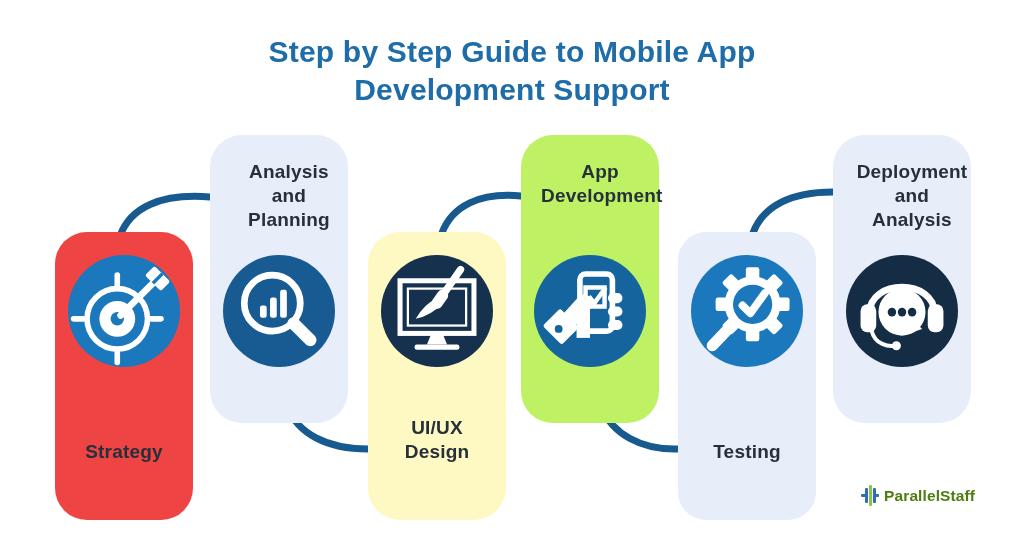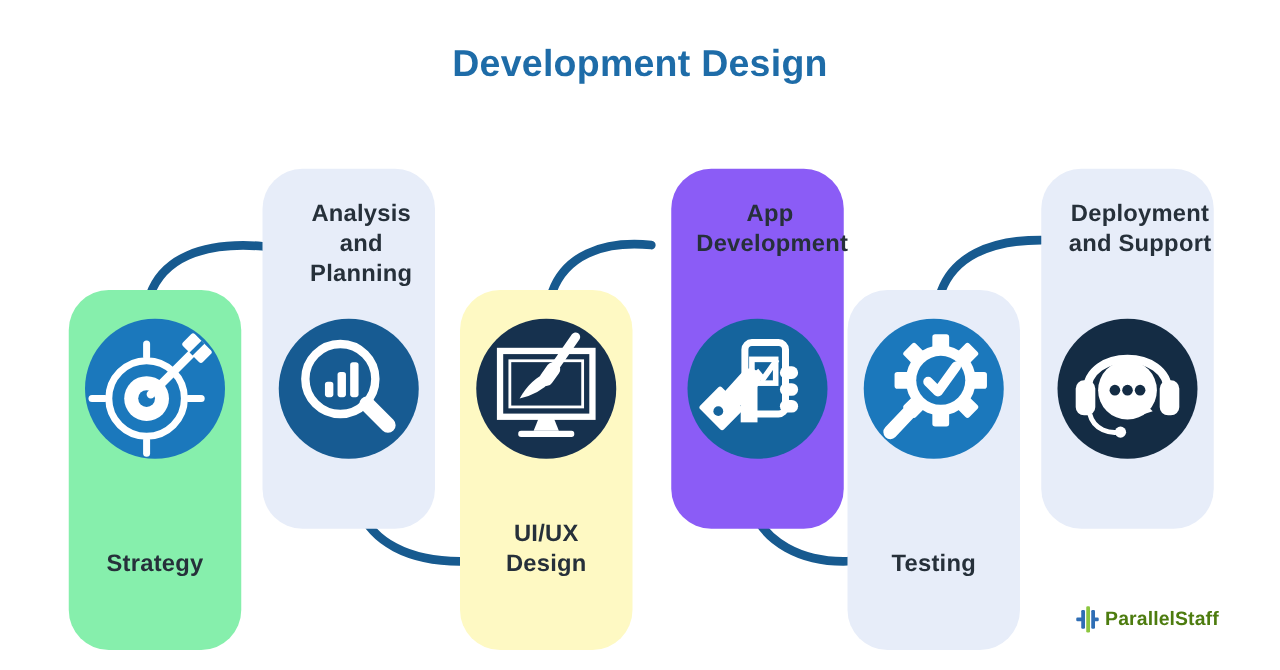--- a/index.html
+++ b/index.html
@@ -16,21 +16,21 @@
   }
   .connectors { position:absolute; left:0; top:0; pointer-events:none; }
   .card {
     position:absolute; width:138px; height:288px;
     border-radius:32px;
   }
   .card.low  { top:232px; }
   .card.high { top:135px; }
   .pos-1 { left:55px; }  .pos-2 { left:210px; }
   .pos-3 { left:368px; } .pos-4 { left:521px; }
-  .pos-5 { left:678px; } .pos-6 { left:833px; }
+  .pos-5 { left:678px;border-radius:28px; } .pos-6 { left:833px; }
   .circle {
     position:absolute; left:13px; width:112px; height:112px;
     border-radius:50%;
   }
   .card.low  .circle { top:23px; }
   .card.high .circle { top:120px; }
   .circle svg { display:block; width:112px; height:112px; }
   .label {
     position:absolute; left:0; right:0; text-align:center;
     font-weight:700; font-size:19px; line-height:24px;
@@ -50,34 +50,35 @@
   .lm-bar-3  { left:12px;top:3px; width:3px; height:15px; }
   .lm-dash-r { left:13px;top:9px; width:5px; height:3px; }
   .logo-text { font-size:15.5px; font-weight:700; letter-spacing:.1px; }
 </style>
 </head>
 <body>
 
 <div class="canvas">
 
   <div class="title" style="color: rgb(30, 108, 168);">
-    <div>Development Design</div>
+    <div>Step by Step Guide to Mobile App</div>
+    <div>Development Support</div>
   </div>
 
   <svg class="connectors" width="1024" height="536">
     <g fill="none" stroke-width="7" stroke-linecap="round" style="stroke: rgb(23, 90, 143);">
       <path d="M 120 236 C 130 208, 160 193, 210 197"></path>
       <path d="M 288 408 C 298 433, 326 449, 368 449"></path>
       <path d="M 442 233 C 452 206, 480 192, 521 196"></path>
       <path d="M 602 408 C 612 433, 640 450, 678 449"></path>
       <path d="M 753 233 C 763 206, 791 192, 833 192"></path>
     </g>
   </svg>
 
-  <div class="card low pos-1" style="background: #86efac;">
+  <div class="card low pos-1" style="background: #ef4444;">
     <div class="circle" style="background: rgb(27, 120, 188); color: rgb(27, 120, 188);">
       <svg viewBox="0 0 100 100">
         <circle cx="44" cy="57" r="27" fill="none" stroke="#fff" stroke-width="5"></circle>
         <g stroke="#fff" stroke-width="5" stroke-linecap="round">
           <line x1="44" y1="18" x2="44" y2="27"></line>
           <line x1="44" y1="87" x2="44" y2="96"></line>
           <line x1="5" y1="57" x2="14" y2="57"></line>
           <line x1="74" y1="57" x2="83" y2="57"></line>
         </g>
         <circle cx="44" cy="57" r="16" fill="#fff"></circle>
@@ -118,21 +119,21 @@
         <rect x="30" y="80" width="40" height="4.5" rx="2" fill="#fff"></rect>
         <line x1="71" y1="13" x2="55" y2="36" stroke="#fff" stroke-width="6.5" stroke-linecap="round"></line>
         <line x1="55" y1="36" x2="50" y2="43" stroke="#fff" stroke-width="10" stroke-linecap="round"></line>
         <path d="M50,39 Q39,43 31,57 Q45,54 54,44 Z" fill="#fff"></path>
       </svg>
     </div>
     <div class="label" style="color: rgb(38, 48, 58);">UI/UX
 Design</div>
   </div>
 
-  <div class="card high pos-4" style="background: #8b5cf6; margin-left: 16px;">
+  <div class="card high pos-4" style="background: #bef264;">
     <div class="label" style="color: rgb(38, 48, 58);">App
 Development</div>
     <div class="circle" style="background: rgb(21, 100, 157); color: rgb(21, 100, 157);">
       <svg viewBox="0 0 100 100">
         <g transform="rotate(42 36 52)">
           <rect x="29" y="32" width="15" height="36" rx="7" fill="#fff"></rect>
         </g>
         <g transform="rotate(-45 24 64)">
           <rect x="13" y="52" width="22" height="24" rx="2" fill="#fff"></rect>
         </g>
@@ -167,21 +168,21 @@
         <circle cx="55" cy="44" r="17.5" fill="currentColor"></circle>
         <polyline points="46,45 53,52 66,34" fill="none" stroke="#fff" stroke-width="7" stroke-linecap="round" stroke-linejoin="round"></polyline>
         <line x1="36" y1="63" x2="19" y2="81" stroke="#fff" stroke-width="10" stroke-linecap="round"></line>
       </svg>
     </div>
     <div class="label" style="color: rgb(38, 48, 58);">Testing</div>
   </div>
 
   <div class="card high pos-6" style="background: rgb(231, 237, 249);">
     <div class="label" style="color: rgb(38, 48, 58);">Deployment
-and Support</div>
+and Analysis</div>
     <div class="circle" style="background: rgb(20, 44, 68); color: rgb(20, 44, 68);">
       <svg viewBox="0 0 100 100">
         <path d="M21,52 C21,21 79,21 79,52" fill="none" stroke="#fff" stroke-width="6"></path>
         <rect x="13" y="44" width="14" height="25" rx="6" fill="#fff"></rect>
         <rect x="73" y="44" width="14" height="25" rx="6" fill="#fff"></rect>
         <path d="M23,68 C26,80 38,82 44,81" fill="none" stroke="#fff" stroke-width="3.5"></path>
         <circle cx="45" cy="81" r="4" fill="#fff"></circle>
         <circle cx="50" cy="51" r="21" fill="#fff"></circle>
         <path d="M56,70 L68,66 L59,57 Z" fill="#fff"></path>
         <g fill="currentColor">

